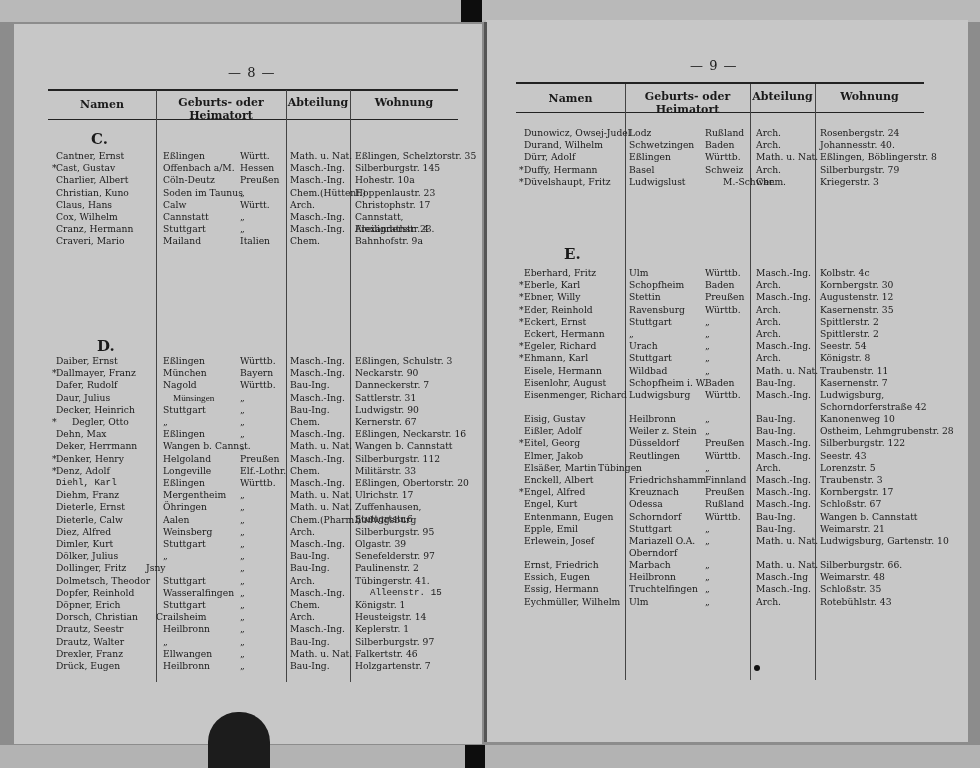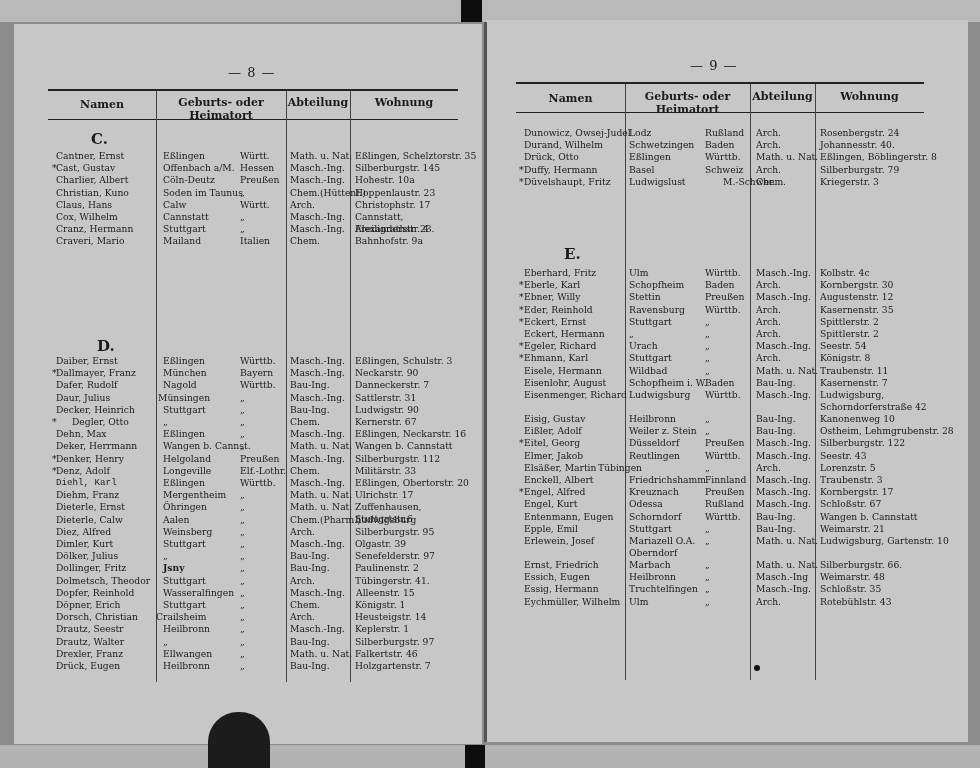--- a/index.html
+++ b/index.html
@@ -136,21 +136,21 @@
         <span style="left: 52px;"></span>
         <span style="left: 56px;">Dafer, Rudolf</span>
         <span style="left: 163px;">Nagold</span>
         <span style="left: 240px;">Württb.</span>
         <span style="left: 290px;">Bau-Ing.</span>
         <span style="left: 355px;">Danneckerstr. 7</span>
       </div>
       <div class="row" style="top: 391.6px; left: 0px;">
         <span style="left: 52px;"></span>
         <span style="left: 56px;">Daur, Julius</span>
-        <span style="left: 158px;">Münsingen</span>
+        <span style="left: 173px; font-family: Liberation Serif, serif;">Münsingen</span>
         <span style="left: 240px;">„</span>
         <span style="left: 290px;">Masch.-Ing.</span>
         <span style="left: 355px;">Sattlerstr. 31</span>
       </div>
       <div class="row" style="top: 403.8px; left: 0px;">
         <span style="left: 52px;"></span>
         <span style="left: 56px;">Decker, Heinrich</span>
         <span style="left: 163px;">Stuttgart</span>
         <span style="left: 240px;">„</span>
         <span style="left: 290px;">Bau-Ing.</span>
@@ -248,40 +248,40 @@
         <span style="left: 52px;"></span>
         <span style="left: 56px;">Dölker, Julius</span>
         <span style="left: 163px;">„</span>
         <span style="left: 240px;">„</span>
         <span style="left: 290px;">Bau-Ing.</span>
         <span style="left: 355px;">Senefelderstr. 97</span>
       </div>
       <div class="row" style="top: 562.4px; left: 0px;">
         <span style="left: 52px;"></span>
         <span style="left: 56px;">Dollinger, Fritz</span>
-        <span style="left: 163px; font-weight: bold;">Jsny</span>
+        <span style="left: 146px;">Jsny</span>
         <span style="left: 240px;">„</span>
         <span style="left: 290px;">Bau-Ing.</span>
         <span style="left: 355px;">Paulinenstr. 2</span>
       </div>
       <div class="row" style="top: 574.6px; left: 0px;">
         <span style="left: 52px;"></span>
         <span style="left: 56px;">Dolmetsch, Theodor</span>
         <span style="left: 163px;">Stuttgart</span>
         <span style="left: 240px;">„</span>
         <span style="left: 290px;">Arch.</span>
         <span style="left: 355px;">Tübingerstr. 41.</span>
       </div>
       <div class="row" style="top: 586.8px; left: 0px;">
         <span style="left: 52px;"></span>
         <span style="left: 56px;">Dopfer, Reinhold</span>
         <span style="left: 163px;">Wasseralfingen</span>
         <span style="left: 240px;">„</span>
         <span style="left: 290px;">Masch.-Ing.</span>
-        <span style="left: 356px;">Alleenstr. 15</span>
+        <span style="left: 370px; font-family: Liberation Mono, monospace;">Alleenstr. 15</span>
       </div>
       <div class="row" style="top: 599px; left: 0px;">
         <span style="left: 52px;"></span>
         <span style="left: 56px;">Döpner, Erich</span>
         <span style="left: 163px;">Stuttgart</span>
         <span style="left: 240px;">„</span>
         <span style="left: 290px;">Chem.</span>
         <span style="left: 355px;">Königstr. 1</span>
       </div>
       <div class="row" style="top: 611.2px; left: 0px;">
@@ -352,21 +352,21 @@
       <div class="row" style="top: 139.2px; left: 0px;">
         <span style="left: 519px;"></span>
         <span style="left: 524px;">Durand, Wilhelm</span>
         <span style="left: 629px;">Schwetzingen</span>
         <span style="left: 705px;">Baden</span>
         <span style="left: 756px;">Arch.</span>
         <span style="left: 820px;">Johannesstr. 40.</span>
       </div>
       <div class="row" style="top: 151.4px; left: 0px;">
         <span style="left: 519px;"></span>
-        <span style="left: 524px;">Drück, Otto</span>
+        <span style="left: 524px;">Dürr, Adolf</span>
         <span style="left: 629px;">Eßlingen</span>
         <span style="left: 705px;">Württb.</span>
         <span style="left: 756px;">Math. u. Nat.</span>
         <span style="left: 820px;">Eßlingen, Böblingerstr. 8</span>
       </div>
       <div class="row" style="top: 163.6px; left: 0px;">
         <span style="left: 519px;">*</span>
         <span style="left: 524px;">Duffy, Hermann</span>
         <span style="left: 629px;">Basel</span>
         <span style="left: 705px;">Schweiz</span>

